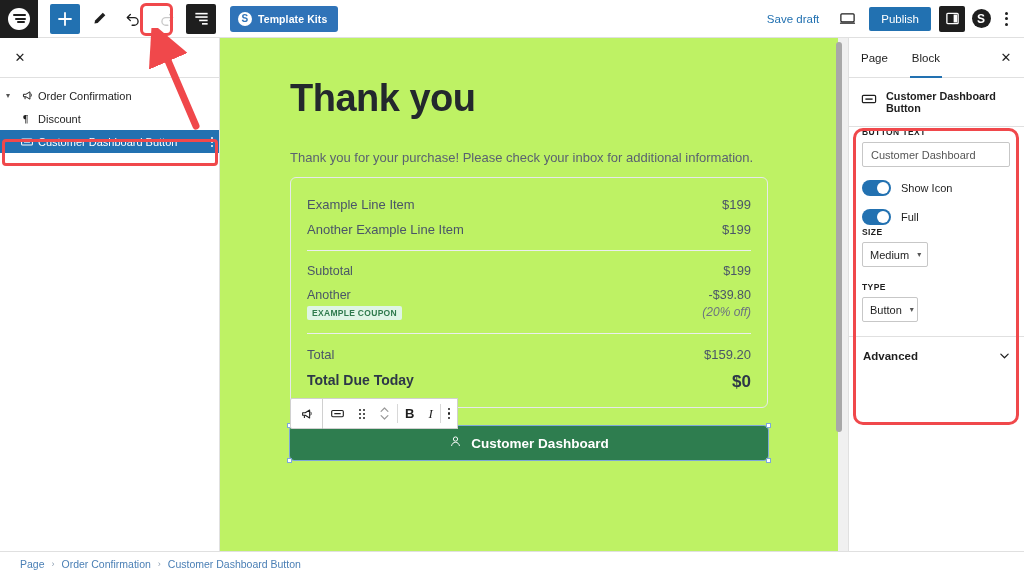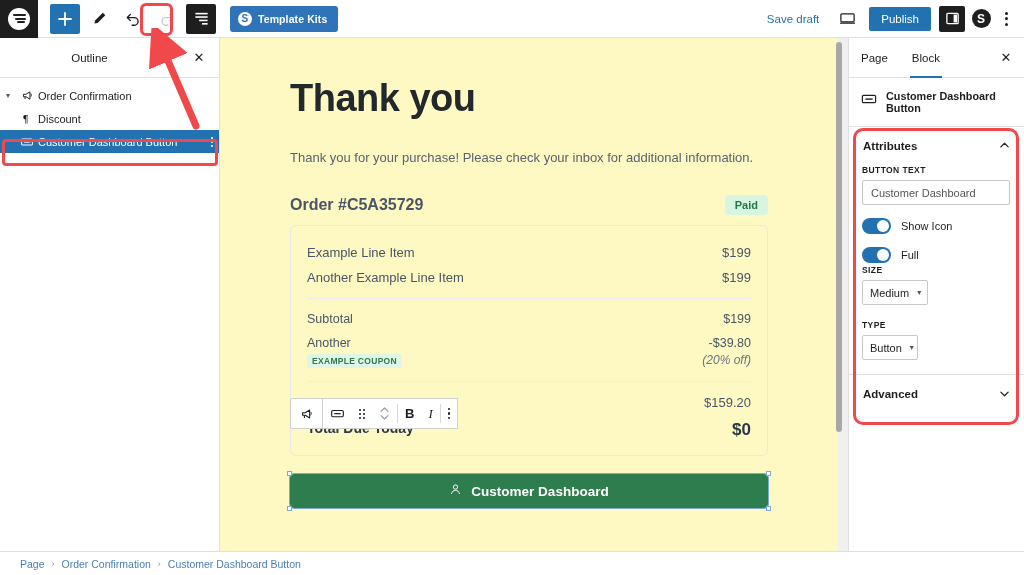--- a/index.html
+++ b/index.html
@@ -98,21 +98,21 @@
   .lv-kebab i { width:2px; height:2px; border-radius:50%; background:#fff; display:block; }
 
   .ind-1 { padding-left: 16px; }
 
   
   .canvas {
     position: absolute; top: 38px; left: 220px; width: 628px; height: 513px;
     background: #f0f0f0; overflow: hidden;
   }
   .page {
-    position: absolute; top: 0; left: 0; width: 618px; height: 513px; background: #fef9c3;
+    position: absolute; top: 0; left: 0; width: 618px; height: 513px; background: #bef264;
   }
   .page-inner { padding: 40px 70px 0 70px; }
   h1.thankyou {
     font-size: 38px; font-weight: 700; color: #23282d; letter-spacing: -0.5px; line-height: 1.1;
   }
   .sub {
     margin-top: 28px; font-size: 13px; color: #5a6270; line-height: 1.5;
   }
   .order-row {
     margin-top: 28px; display:flex; align-items:center; justify-content: space-between;
@@ -311,23 +311,20 @@
       <div class="kebab-v">
           <i></i>
           <i></i>
           <i></i>
         </div>
     </div>
   </div>
 
   <div class="listview">
     <div class="lv-tabs">
-      <div class="lv-tab">
-        <span>Outline</span>
-      </div>
       <div class="lv-close">✕</div>
     </div>
 
     <div class="lv-tree">
 
       <div class="lv-row">
         <span class="lv-chev">▾</span>
         <span class="lv-icon">
           <svg width="13" height="13" viewBox="0 0 16 16">
               <path d="M3 6.5h3l5-3v9l-5-3H3z" stroke="#1e1e1e" stroke-width="1.2" fill="none" stroke-linejoin="round"></path>
@@ -365,24 +362,20 @@
 
     </div>
   </div>
 
   <div class="canvas">
     <div class="page">
       <div class="page-inner">
         <h1 class="thankyou">Thank you</h1>
         <div class="sub">Thank you for your purchase! Please check your inbox for additional information.</div>
 
-        <div class="order-row">
-          <div class="order-id">Order #C5A35729</div>
-          <div class="paid-badge">Paid</div>
-        </div>
 
         <div class="order-card">
           <div class="oc-line item">
             <span>Example Line Item</span>
             <span>$199</span>
           </div>
           <div class="oc-line item">
             <span>Another Example Line Item</span>
             <span>$199</span>
           </div>
@@ -505,28 +498,20 @@
             <rect x="1.4" y="4.3" width="13.2" height="7.4" rx="1.2" stroke="#1e1e1e" stroke-width="1.2" fill="none"></rect>
             <rect x="4.4" y="7.4" width="7.2" height="1.4" fill="#1e1e1e"></rect>
           </svg>
       </span>
       <span>
         <div class="sb-bh-title">Customer Dashboard Button</div>
       </span>
     </div>
 
     <div class="sb-section">
-      <div class="sb-sec-head">
-        <span>Attributes</span>
-        <span>
-          <svg width="11" height="11" viewBox="0 0 12 12">
-              <path d="M2 7.5L6 3.5l4 4" stroke="#1e1e1e" stroke-width="1.3" fill="none" stroke-linecap="round" stroke-linejoin="round"></path>
-            </svg>
-        </span>
-      </div>
 
       <div class="sb-body">
         <div class="sb-flabel">BUTTON TEXT</div>
         <div class="sb-input">
           <span>Customer Dashboard</span>
         </div>
 
         <div class="toggle-row">
           <div class="toggle">
               <span class="knob"></span>

